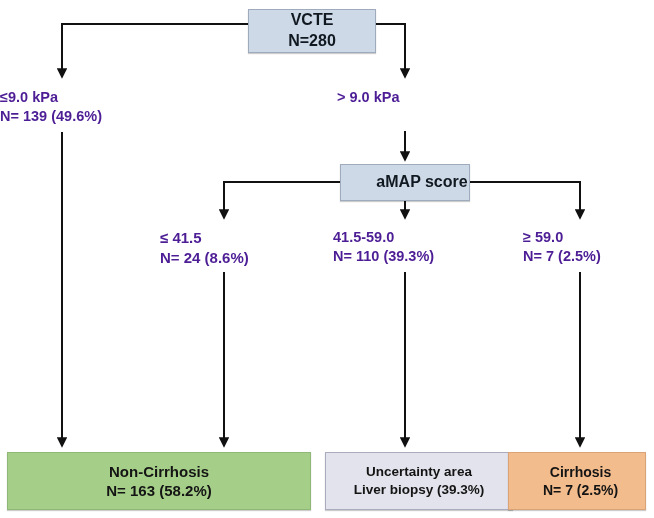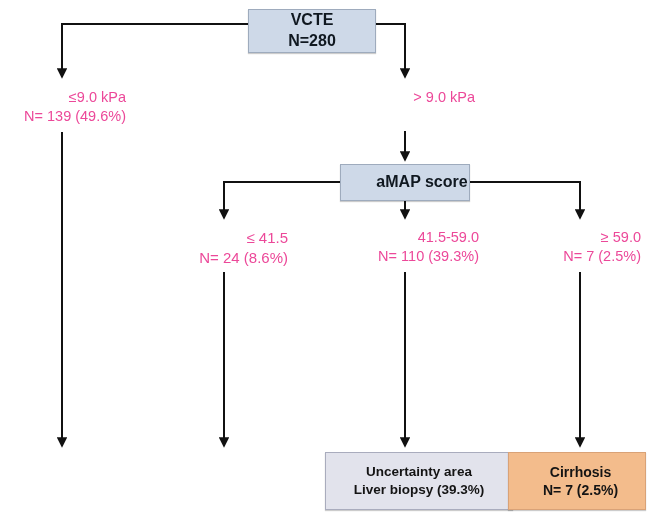--- a/index.html
+++ b/index.html
@@ -61,23 +61,23 @@
     color: #141414;
   }
   .box-orange {
     background: #f3bc8c;
     border-color: #d9a277;
     color: #141414;
   }
   .label {
     position: absolute;
     box-sizing: border-box;
-    text-align: right;
-    color: #ec4899;
-    font-weight: normal;
+    text-align: left;
+    color: #4c1d95;
+    font-weight: bold;
     line-height: 1.34;
     white-space: nowrap;
   }
   .label .ln {
     display: block;
   }
 
   
   #node-vcte      { left: 248px; top: 9px;   width: 128px; height: 44px;  font-size: 16px; }
   #node-amap      { left: 340px; top: 164px; width: 130px; height: 37px;  font-size: 16px; padding-left: 34px; }
@@ -127,20 +127,24 @@
 
   <div class="node box box-blue" id="node-vcte">
     <span class="ln">VCTE</span>
     <span class="ln">N=280</span>
   </div>
 
   <div class="node box box-blue" id="node-amap">
     <span class="ln">aMAP score</span>
   </div>
 
+  <div class="node box box-green" id="node-noncirr">
+    <span class="ln">Non-Cirrhosis</span>
+    <span class="ln">N= 163 (58.2%)</span>
+  </div>
 
   <div class="node box box-lav" id="node-uncert">
     <span class="ln">Uncertainty area</span>
     <span class="ln">Liver biopsy (39.3%)</span>
   </div>
 
   <div class="node box box-orange" id="node-cirr">
     <span class="ln">Cirrhosis</span>
     <span class="ln">N= 7 (2.5%)</span>
   </div>

